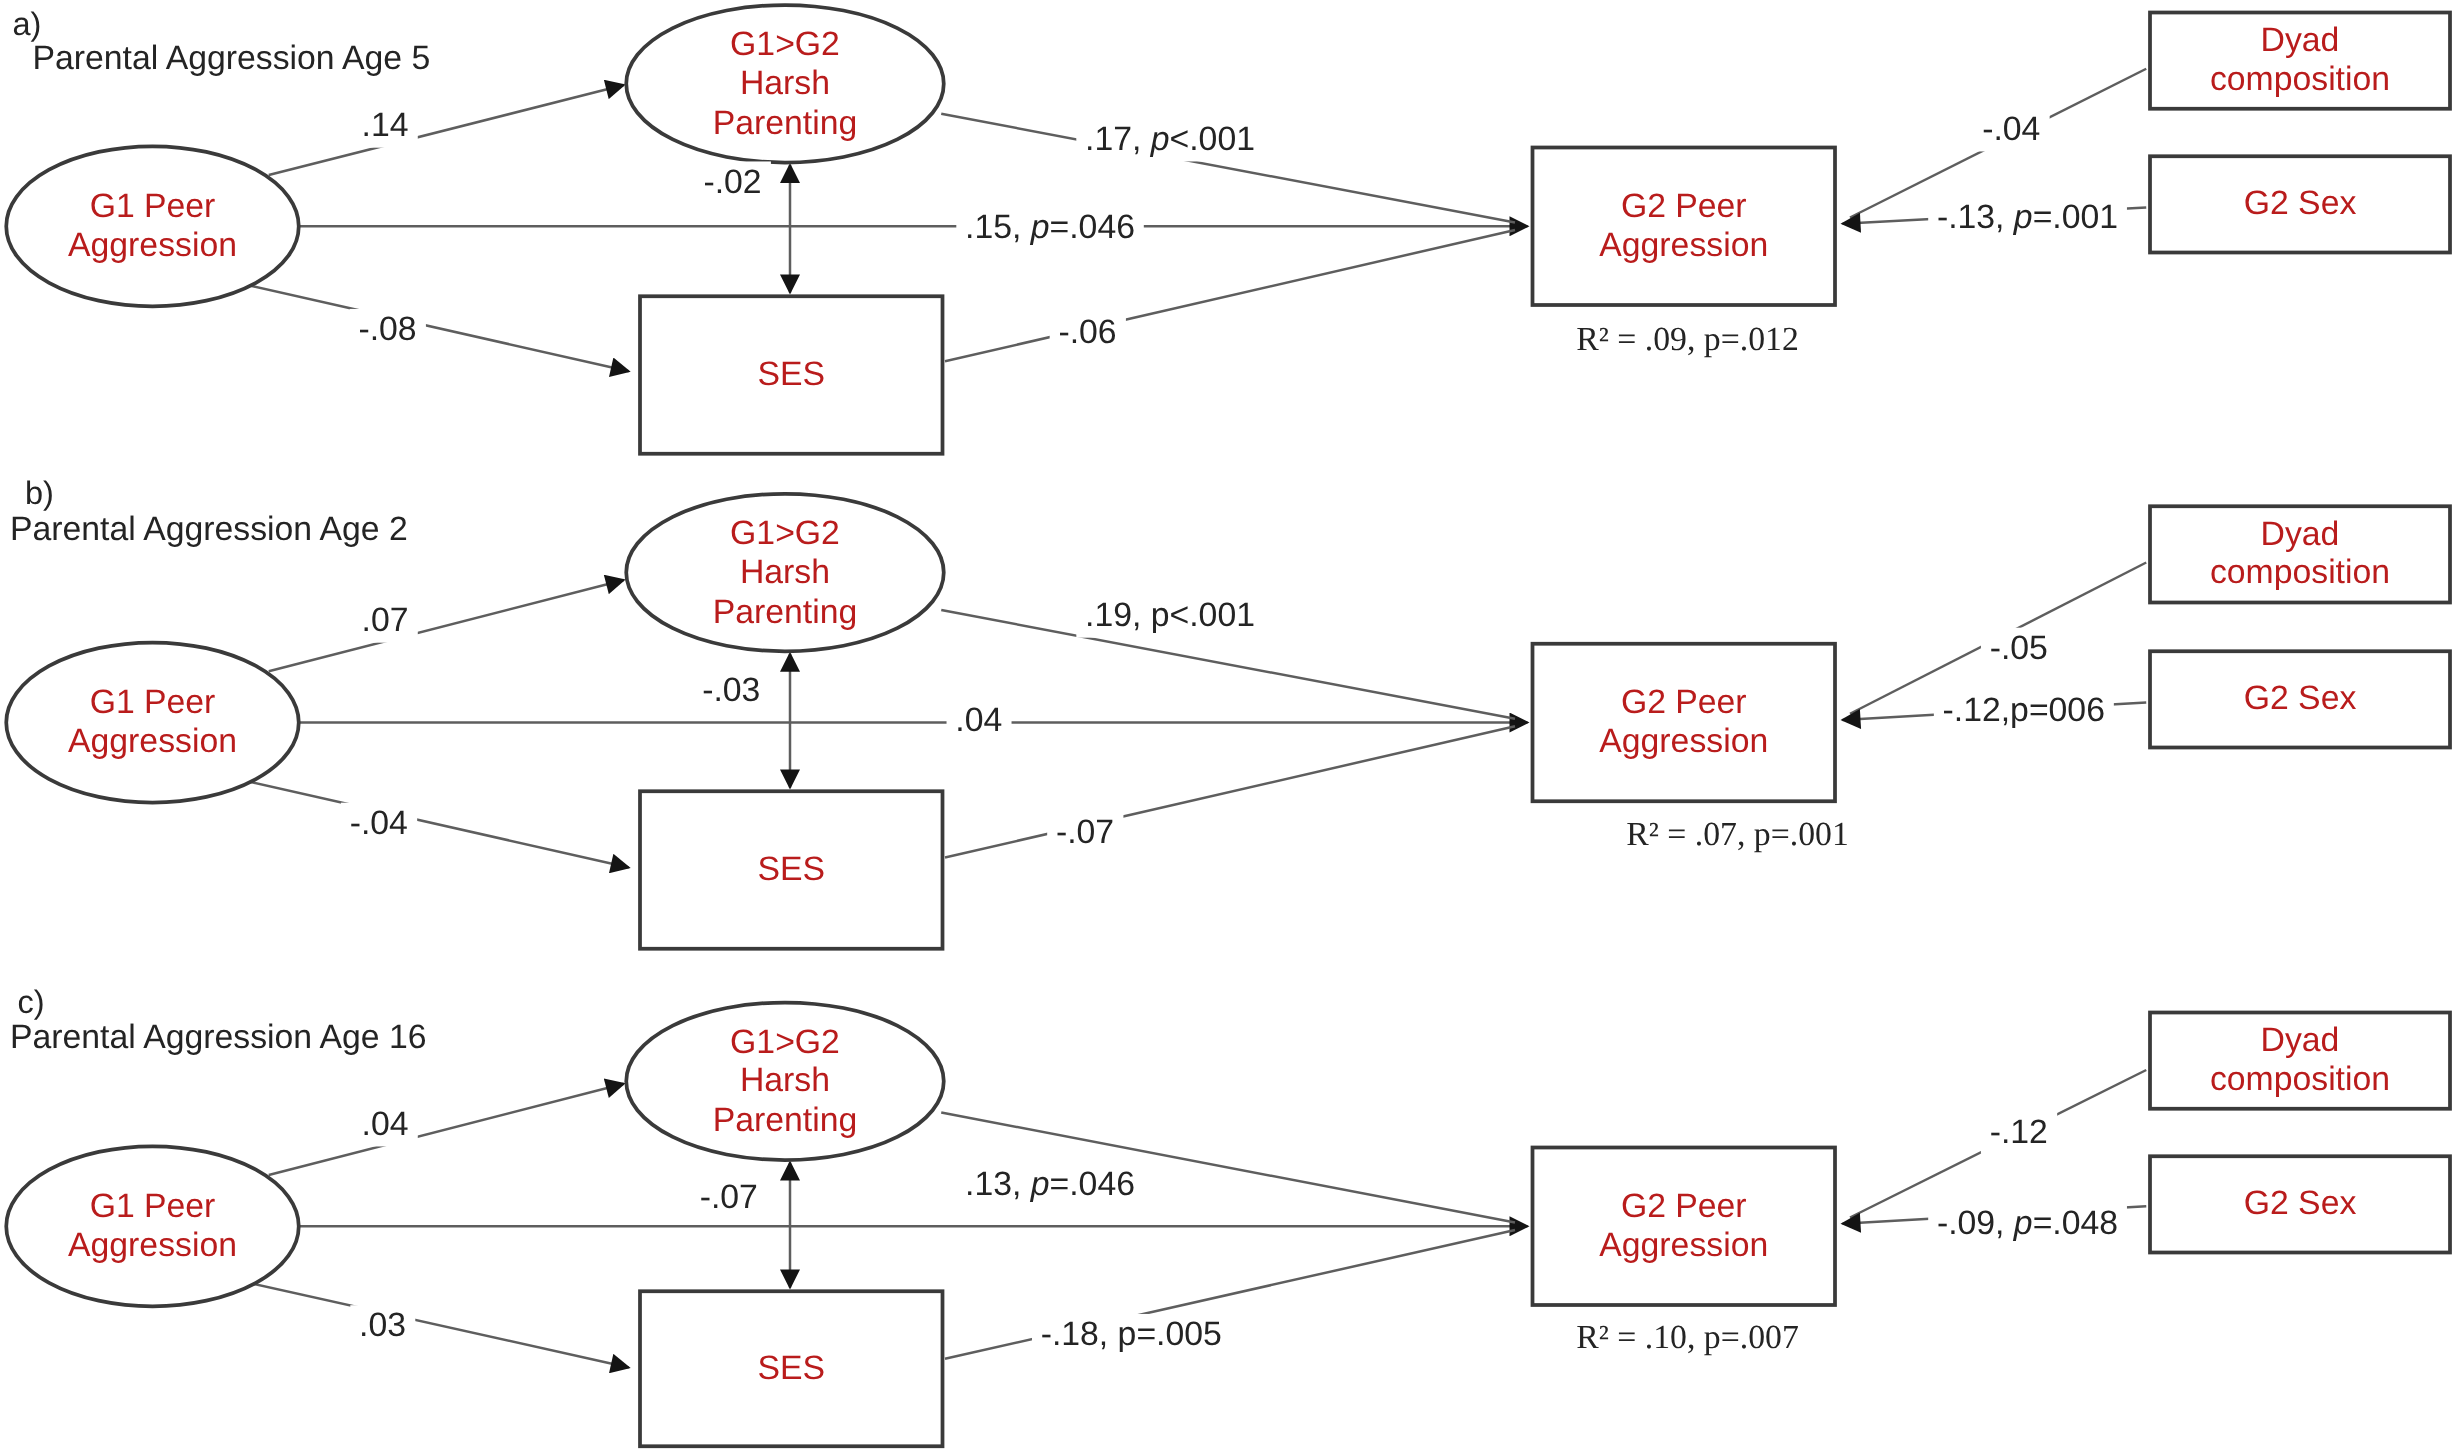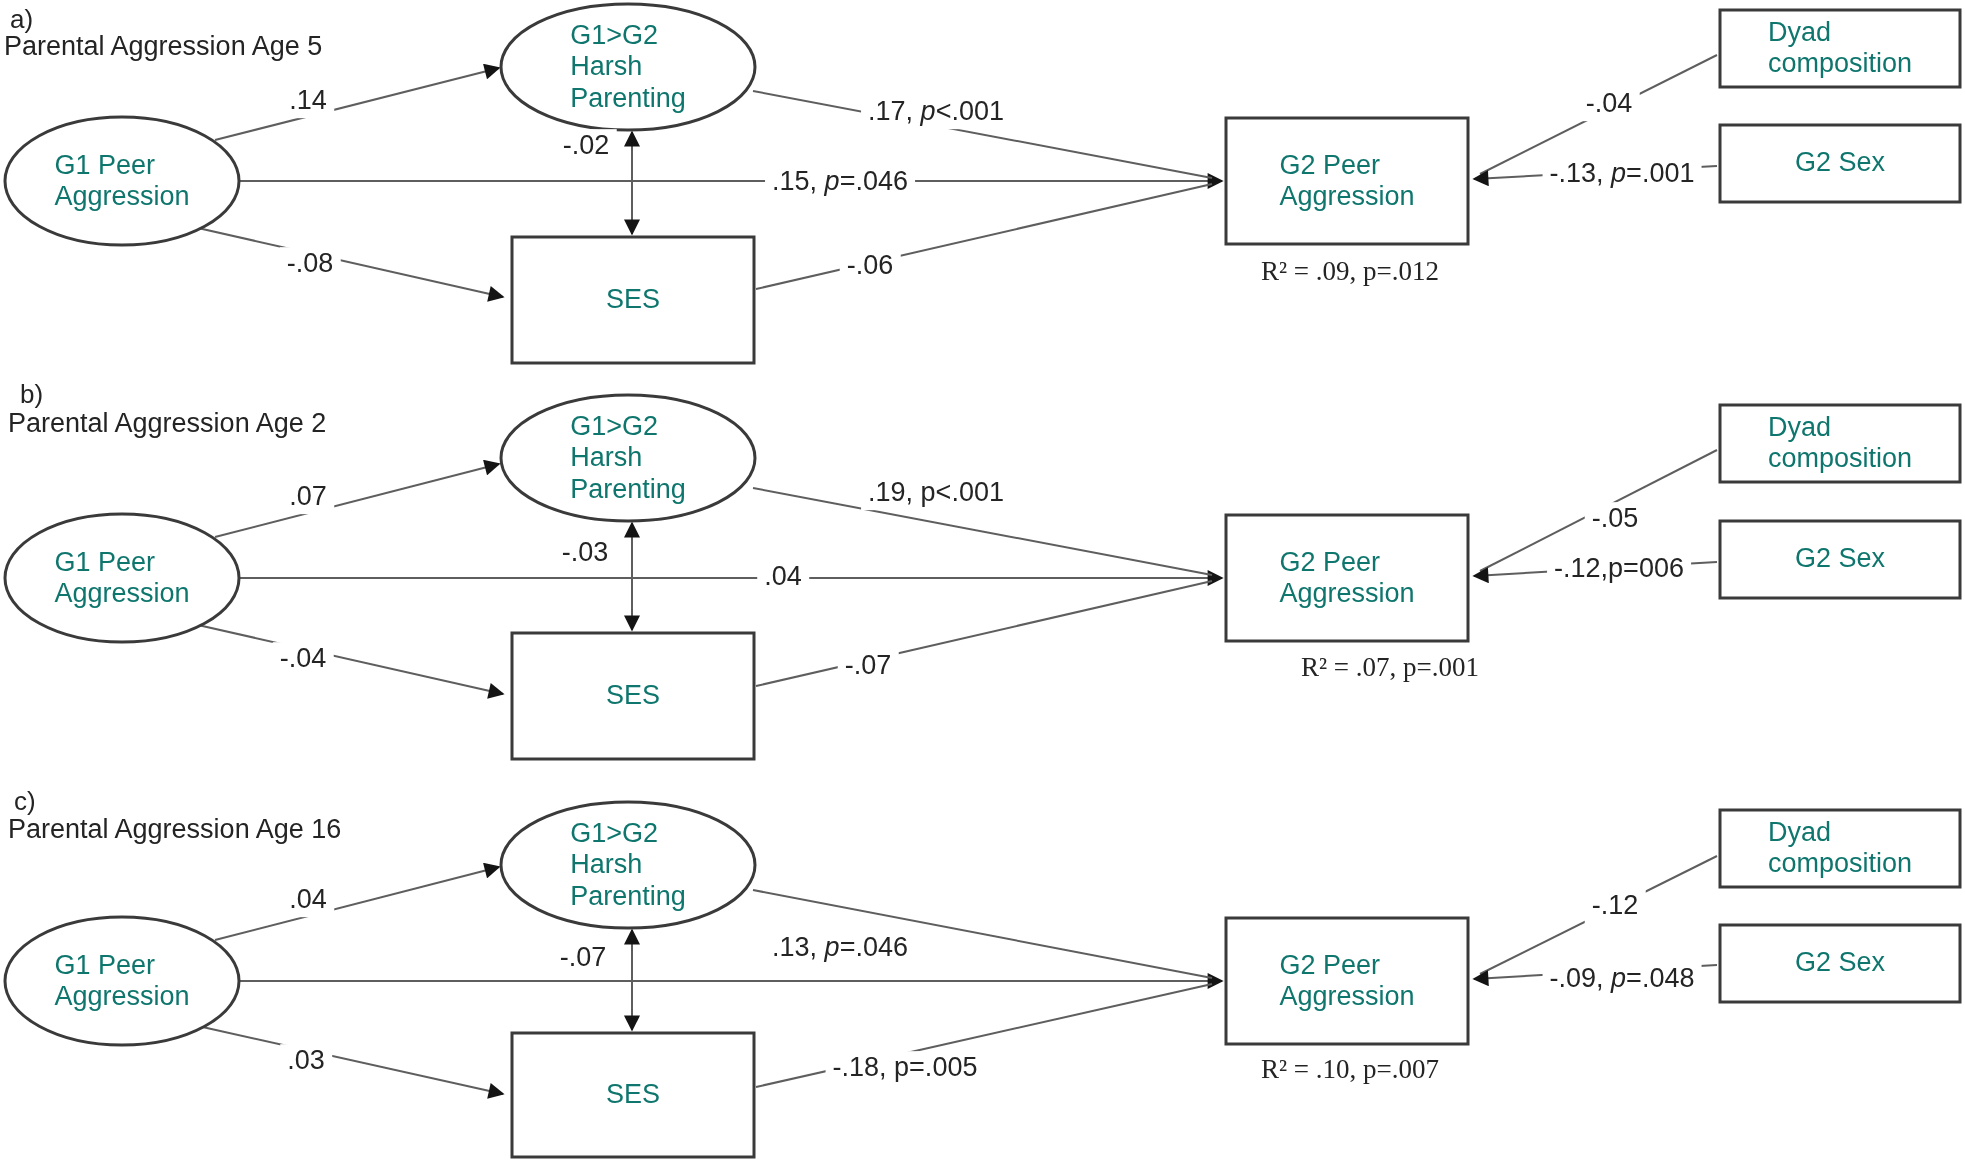--- a/index.html
+++ b/index.html
@@ -21,22 +21,22 @@
     white-space:nowrap;
   }
   .lbl {
     position:absolute; transform:translate(-50%,-50%);
     font-size:27px; line-height:1.1; color:#242424;
     background:#ffffff; padding:2px 7px; white-space:nowrap;
     text-align:center;
   }
   .node {
     position:absolute; transform:translate(-50%,-50%);
-    font-size:27px; line-height:1.16; color:#0f766e;
-    text-align:left; white-space:nowrap;
+    font-size:27px; line-height:1.16; color:#b91c1c;
+    text-align:center; white-space:nowrap;
   }
   .r2 { background:transparent;font-family:Liberation Serif, serif; }
   i { font-style:italic; }
 </style>
 </head>
 <body>
 
 <div id="figure">
 
   <svg id="wires" width="1965" height="1163" viewBox="0 0 1965 1163">
@@ -98,21 +98,21 @@
       <ellipse cx="122" cy="981" rx="117" ry="64"></ellipse>
       <ellipse cx="628" cy="865" rx="127" ry="63"></ellipse>
       <rect x="512" y="1033" width="242" height="124"></rect>
       <rect x="1226" y="918" width="242" height="126"></rect>
       <rect x="1720" y="810" width="240" height="77"></rect>
       <rect x="1720" y="925" width="240" height="77"></rect>
     </g>
   </svg>
 
   <div class="hdr-letter" style="left:10px; top:6px">a)</div>
-  <div class="hdr-sub" style="left:4px; top:33px">Parental Aggression Age 5</div>
+  <div class="hdr-sub" style="left:26px; top:33px">Parental Aggression Age 5</div>
 
   <div class="node" style="left:122px; top:181px">
     <div>G1 Peer</div>
     <div>Aggression</div>
   </div>
   <div class="node" style="left:628px; top:67px">
     <div>G1&gt;G2</div>
     <div>Harsh</div>
     <div>Parenting</div>
   </div>

